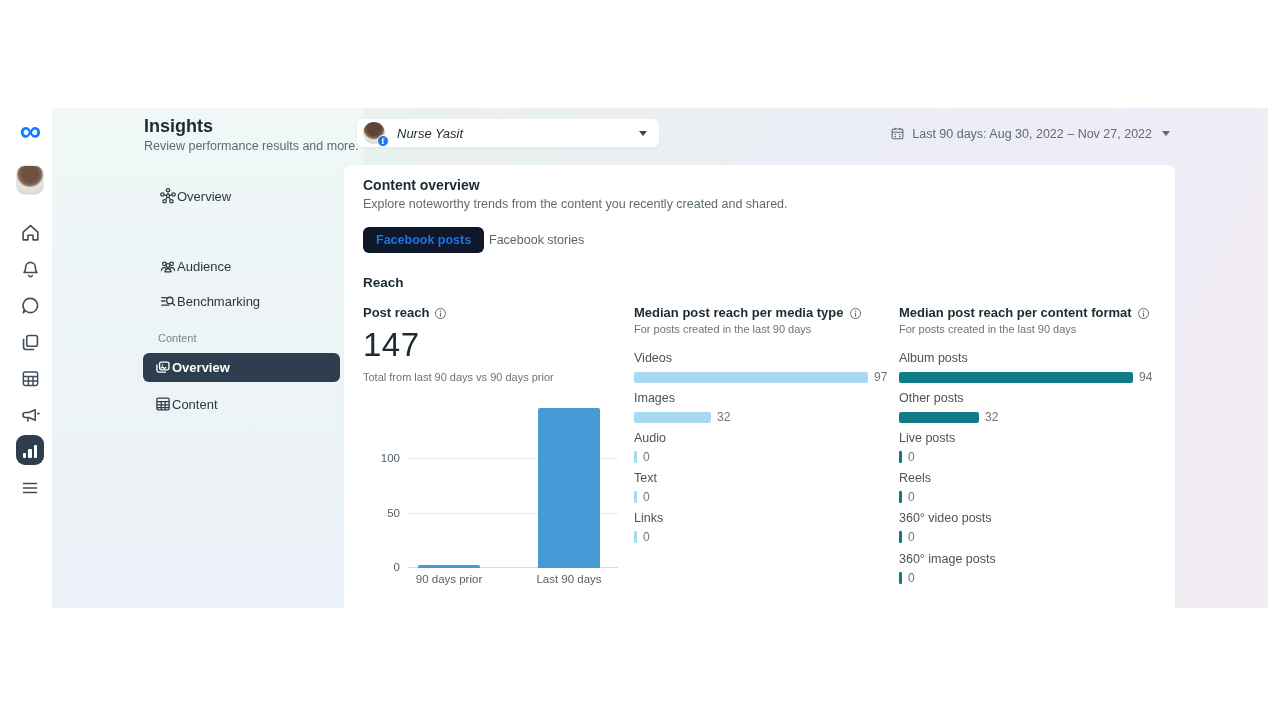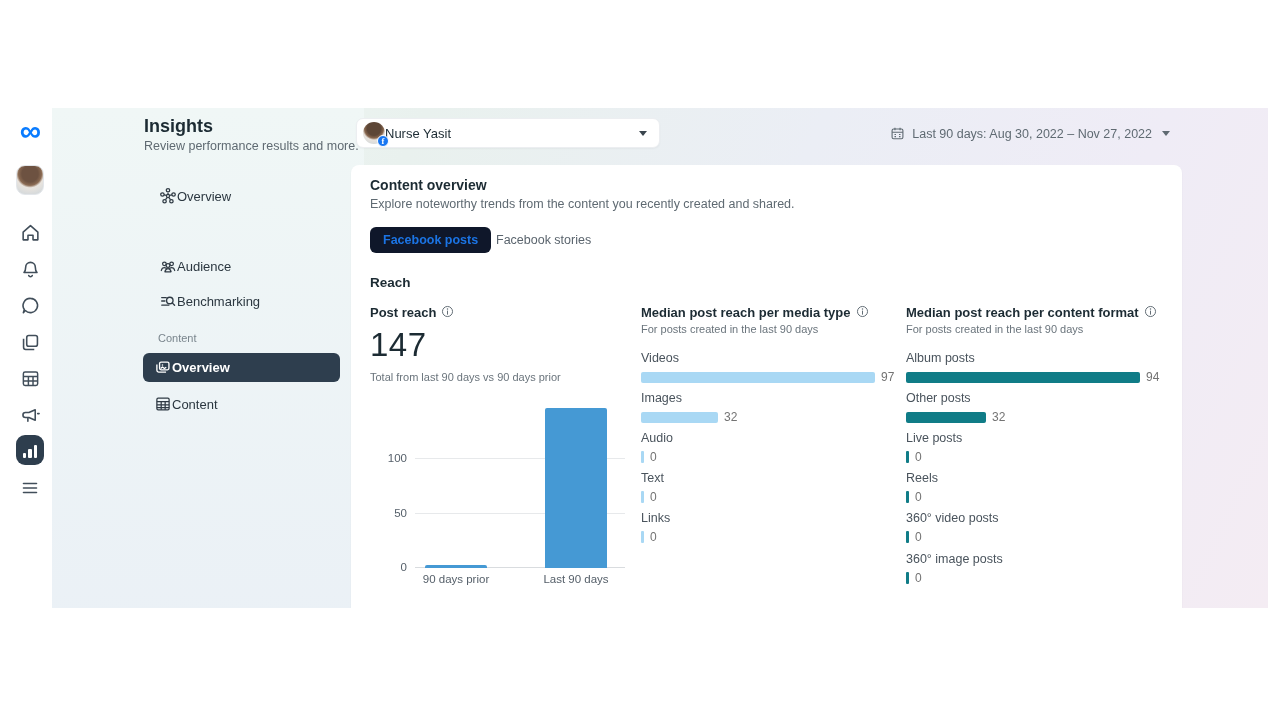--- a/index.html
+++ b/index.html
@@ -31,36 +31,36 @@
   .sb-menu-item.selected .lbl { color:#ffffff; font-weight:700; }
   .sb-icon { width:19px; height:19px; flex:0 0 19px; display:flex; align-items:center; justify-content:center; }
 
   
   .page-pill { position:absolute; left:348px; top:10px; width:304px; height:30px; background:#ffffff; border:1px solid #eceef1;
                border-radius:7px; display:flex; align-items:center; padding:0 12px 0 6px; box-shadow:0 1px 2px rgba(0,0,0,.04); cursor:pointer; }
   .page-avatar { position:relative; width:22px; height:22px; border-radius:50%; flex:0 0 22px;
                  background:radial-gradient(circle at 50% 30%, #5d4636 0 36%, #87674f 50%, #e8e3dd 60%, #c9d2d8 100%); }
   .fb-badge { position:absolute; right:-4px; bottom:-3px; width:12px; height:12px; border-radius:50%; background:#1877f2; border:1.5px solid #fff;
               color:#fff; font-size:8.5px; font-weight:700; line-height:10px; text-align:center; font-family:"Liberation Serif",serif; }
-  .page-name { margin-left:0; font-size:13px; color:#1c2b33; }
+  .page-name { margin-left:12px; font-size:13px; color:#1c2b33;font-style:italic; }
   .caret { width:0; height:0; border-left:4.5px solid transparent; border-right:4.5px solid transparent; border-top:5.5px solid #3a454e; margin-left:auto; }
   .date-picker { position:absolute; top:18px; right:98px; display:flex; align-items:center; gap:7px; color:#5f6a72; font-size:12.5px; cursor:pointer; }
   .date-picker .caret { margin-left:3px; border-top-color:#5f6a72; }
 
   
-  .card { position:absolute; left:343px; top:57px; width:831px; height:470px; background:#ffffff; border-radius:8px;
+  .card { position:absolute; left:336px; top:57px; width:831px; height:470px; background:#ffffff; border-radius:8px;
           box-shadow:0 1px 2px rgba(0,0,0,.05);padding-left:44px; }
   .card-title { position:absolute; left:19px; top:12px; font-size:14px; font-weight:700; color:#1c2b33; }
   .card-sub { position:absolute; left:19px; top:32px; font-size:12.5px; color:#5f6a72; }
   .tab { position:absolute; top:62px; height:26px; border-radius:6px; display:flex; align-items:center; padding:0 13px; font-size:12.5px; cursor:pointer; }
   .tab.active { left:19px; background:#0f172a; color:#1b74e4; font-weight:700; }
   .tab.inactive { left:132px; color:#5a646d; }
   .reach-h { position:absolute; left:19px; top:110px; font-size:13.5px; font-weight:700; color:#1c2b33; }
 
-  .panel-h { font-size:13px; font-weight:700; color:#1c2b33; display:flex; align-items:flex-start; gap:5px; }
+  .panel-h { font-size:13px; font-weight:700; color:#1c2b33; display:flex; align-items:flex-end; gap:5px; }
   .panel-sub { font-size:11px; color:#6a747c; margin-top:3px; }
 
   
   .col1 { position:absolute; left:19px; top:140px; width:260px; }
   .big-num { position:absolute; left:19px; top:161px; font-size:33px; color:#1c2b33; letter-spacing:.5px; }
   .caption { position:absolute; left:19px; top:206px; font-size:11px; color:#6a747c; }
   .vplot { position:absolute; left:64px; top:243px; width:210px; height:160px; }
   .gridline { position:absolute; left:0; right:0; height:1px; background:#e7e9eb; }
   .gridline.zero { background:#d9dcdf; }
   .ytick { position:absolute; width:34px; text-align:right; font-size:11.5px; color:#56606a; left:22px; }

